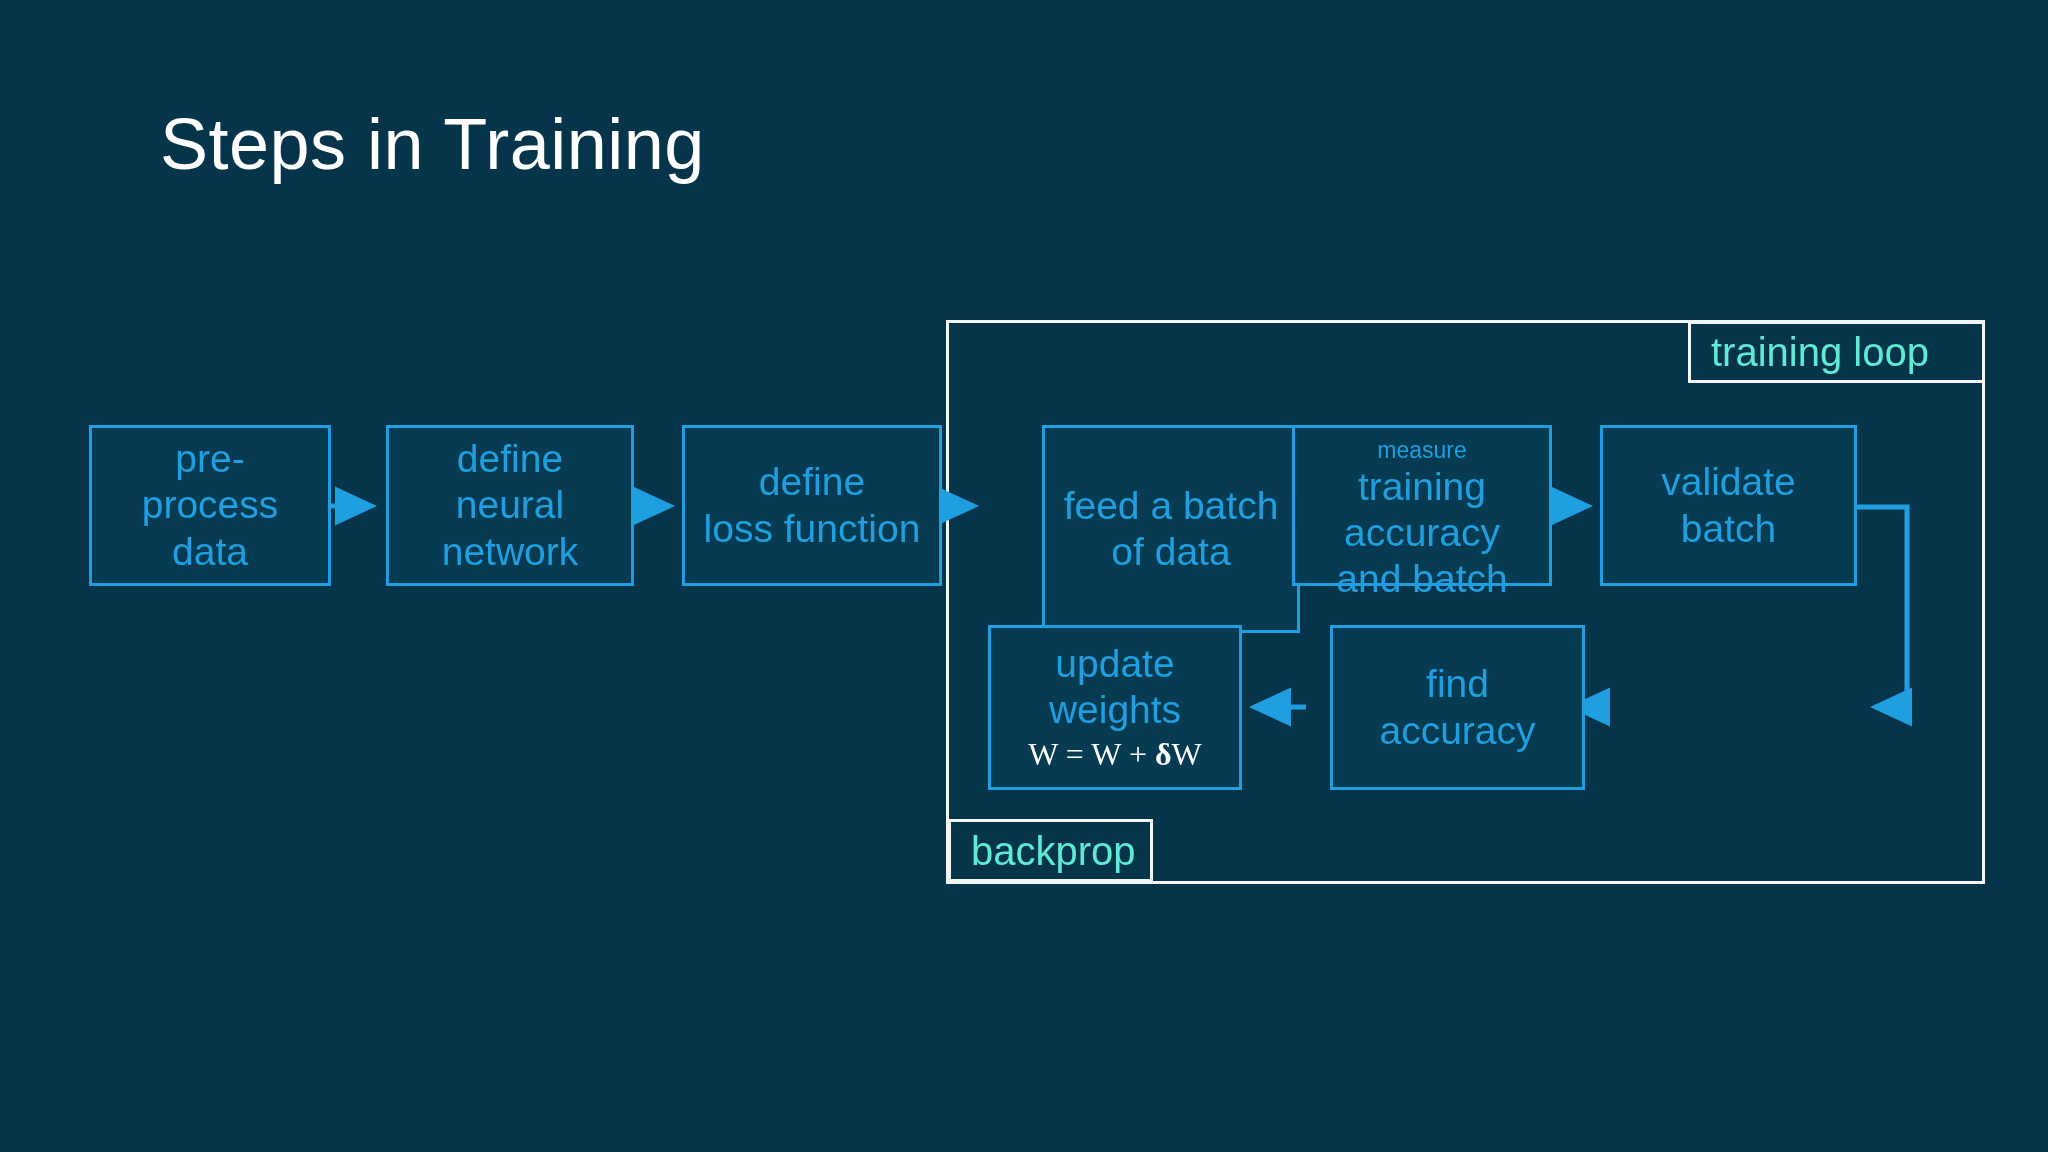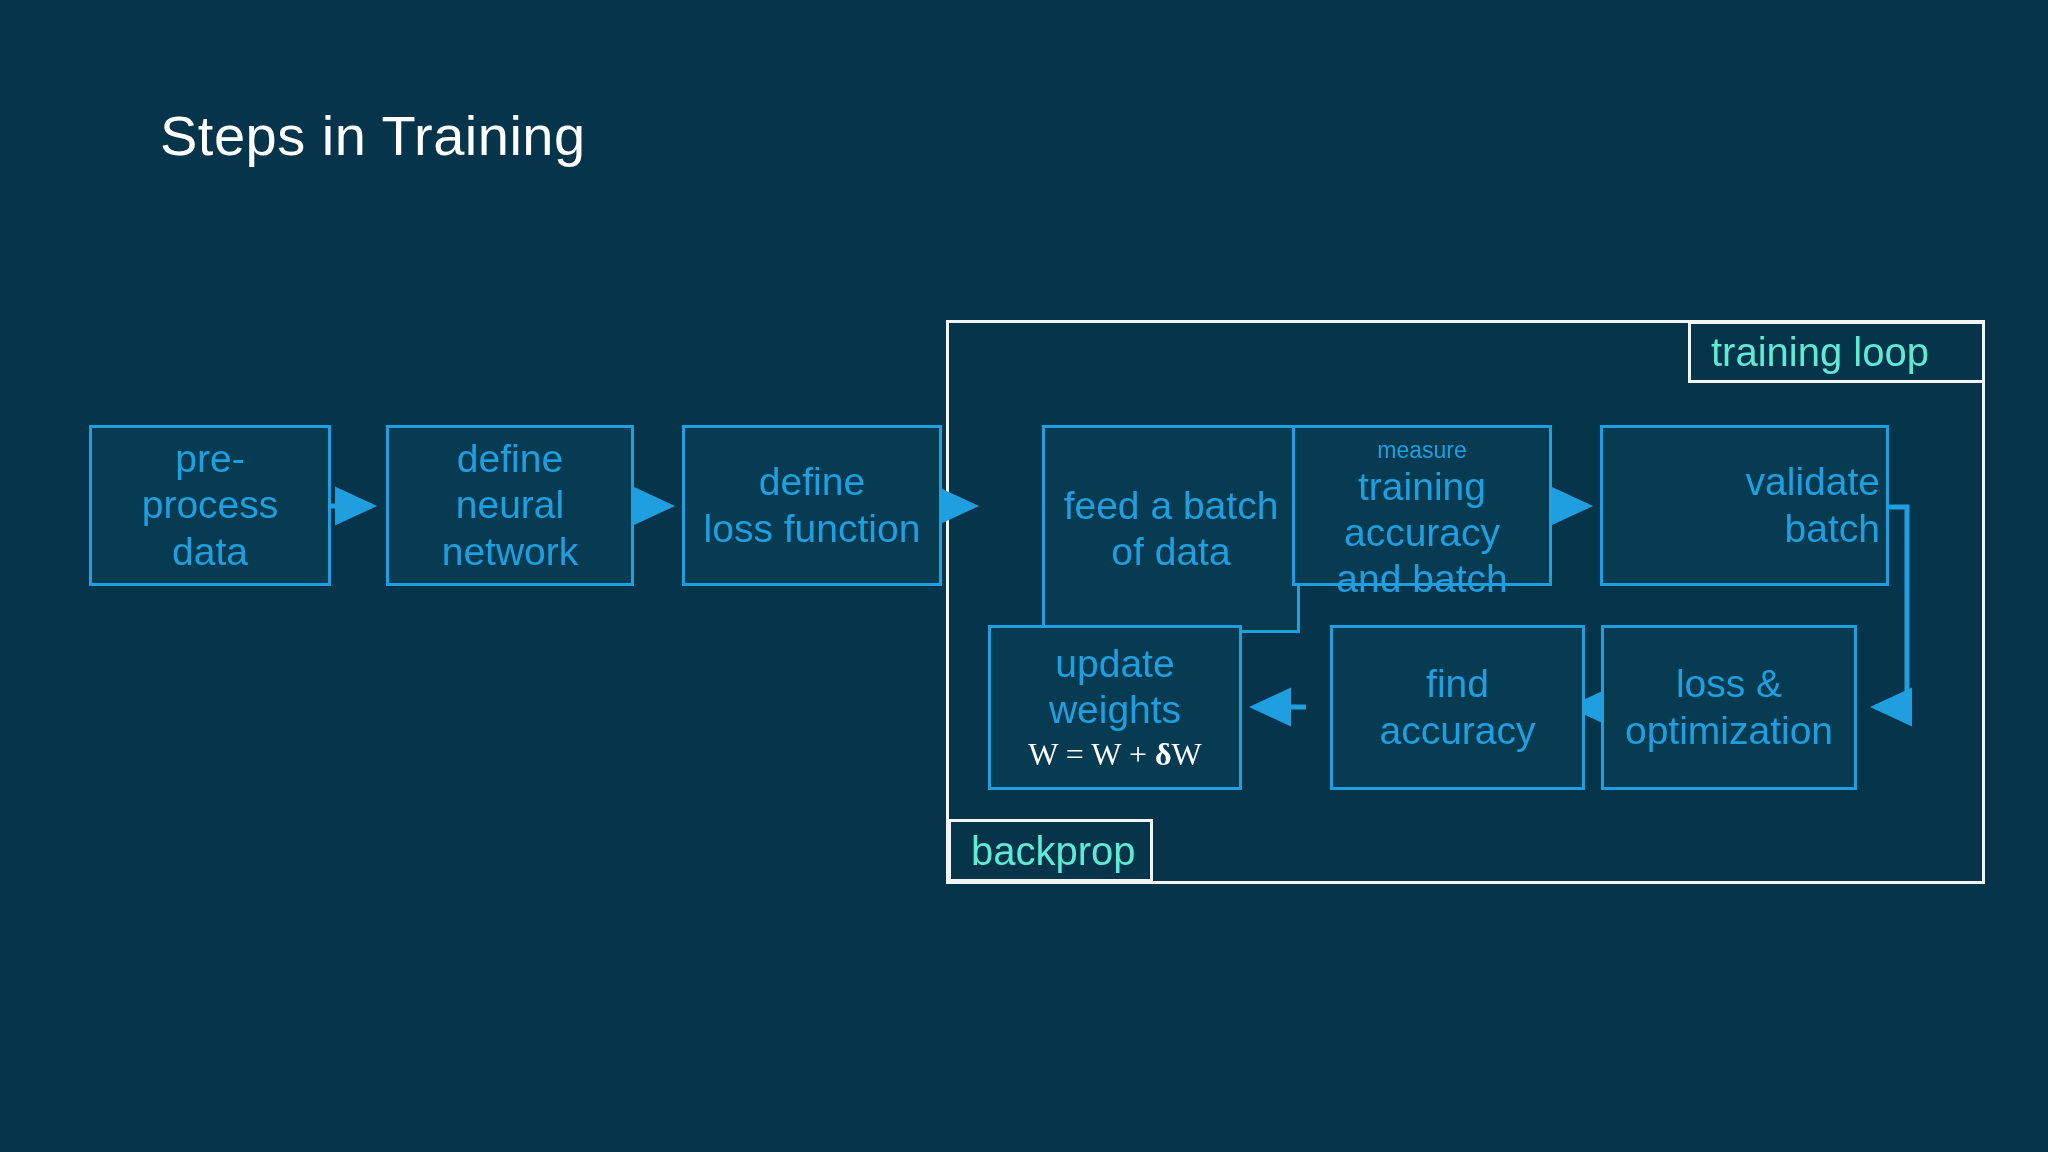--- a/index.html
+++ b/index.html
@@ -16,21 +16,21 @@
     overflow: hidden;
     font-family: "Liberation Sans", sans-serif;
     -webkit-font-smoothing: antialiased;
   }
 
   
   #slide-title {
     position: absolute;
     left: 160px;
     top: 108px;
-    font-size: 56px;
+    font-size: 72px;
     line-height: 1.0;
     color: #ffffff;
     font-weight: 400;
     letter-spacing: 0.5px;
     white-space: nowrap;
   }
 
   
   .group-frame {
     position: absolute;
@@ -109,21 +109,21 @@
     justify-content: flex-start;
     padding-top: 10px;
     overflow: visible;
   }
 
   #node-preprocess      { left: 89px;  top: 425px; width: 242px; height: 161px; }
   #node-define-network  { left: 386px; top: 425px; width: 248px; height: 161px; }
   #node-define-loss     { left: 682px; top: 425px; width: 260px; height: 161px; }
   #node-feed-batch      { left: 1042px; top: 425px; width: 258px; height: 208px; }
   #node-measure         { left: 1292px;top: 425px; width: 260px; height: 161px; }
-  #node-validate        { left: 1600px;top: 425px; width: 289px; height: 161px; align-items: flex-end; }
+  #node-validate        { left: 1600px;top: 425px; width: 257px; height: 161px; }
   #node-update-weights  { left: 988px; top: 625px; width: 254px; height: 165px; }
   #node-find-gradients  { left: 1306px;top: 625px; width: 255px; height: 165px; margin-left: 24px; }
   #node-loss-optim      { left: 1601px;top: 625px; width: 256px; height: 165px; }
   #connector-layer { position:absolute; left:0; top:0; width:2048px; height:1152px; }
 </style>
 </head>
 <body>
 
 <div id="stage">
 
@@ -219,22 +219,18 @@
     <span class="line">update</span>
     <span class="line">weights</span>
     <span class="formula"><span>W = W + </span><b>δ</b><span>W</span></span>
   </div>
 
   <div class="node" id="node-find-gradients">
     <span class="line">find</span>
     <span class="line">accuracy</span>
   </div>
 
-  <div class="node" id="node-loss-optim">
-    <span class="line">loss &amp;</span>
-    <span class="line">optimization</span>
-  </div>
 
   <div class="group-label" id="training-loop-label">training loop</div>
 
   <div class="group-label" id="backprop-label">backprop</div>
 
 </div>
 
 </body></html>

